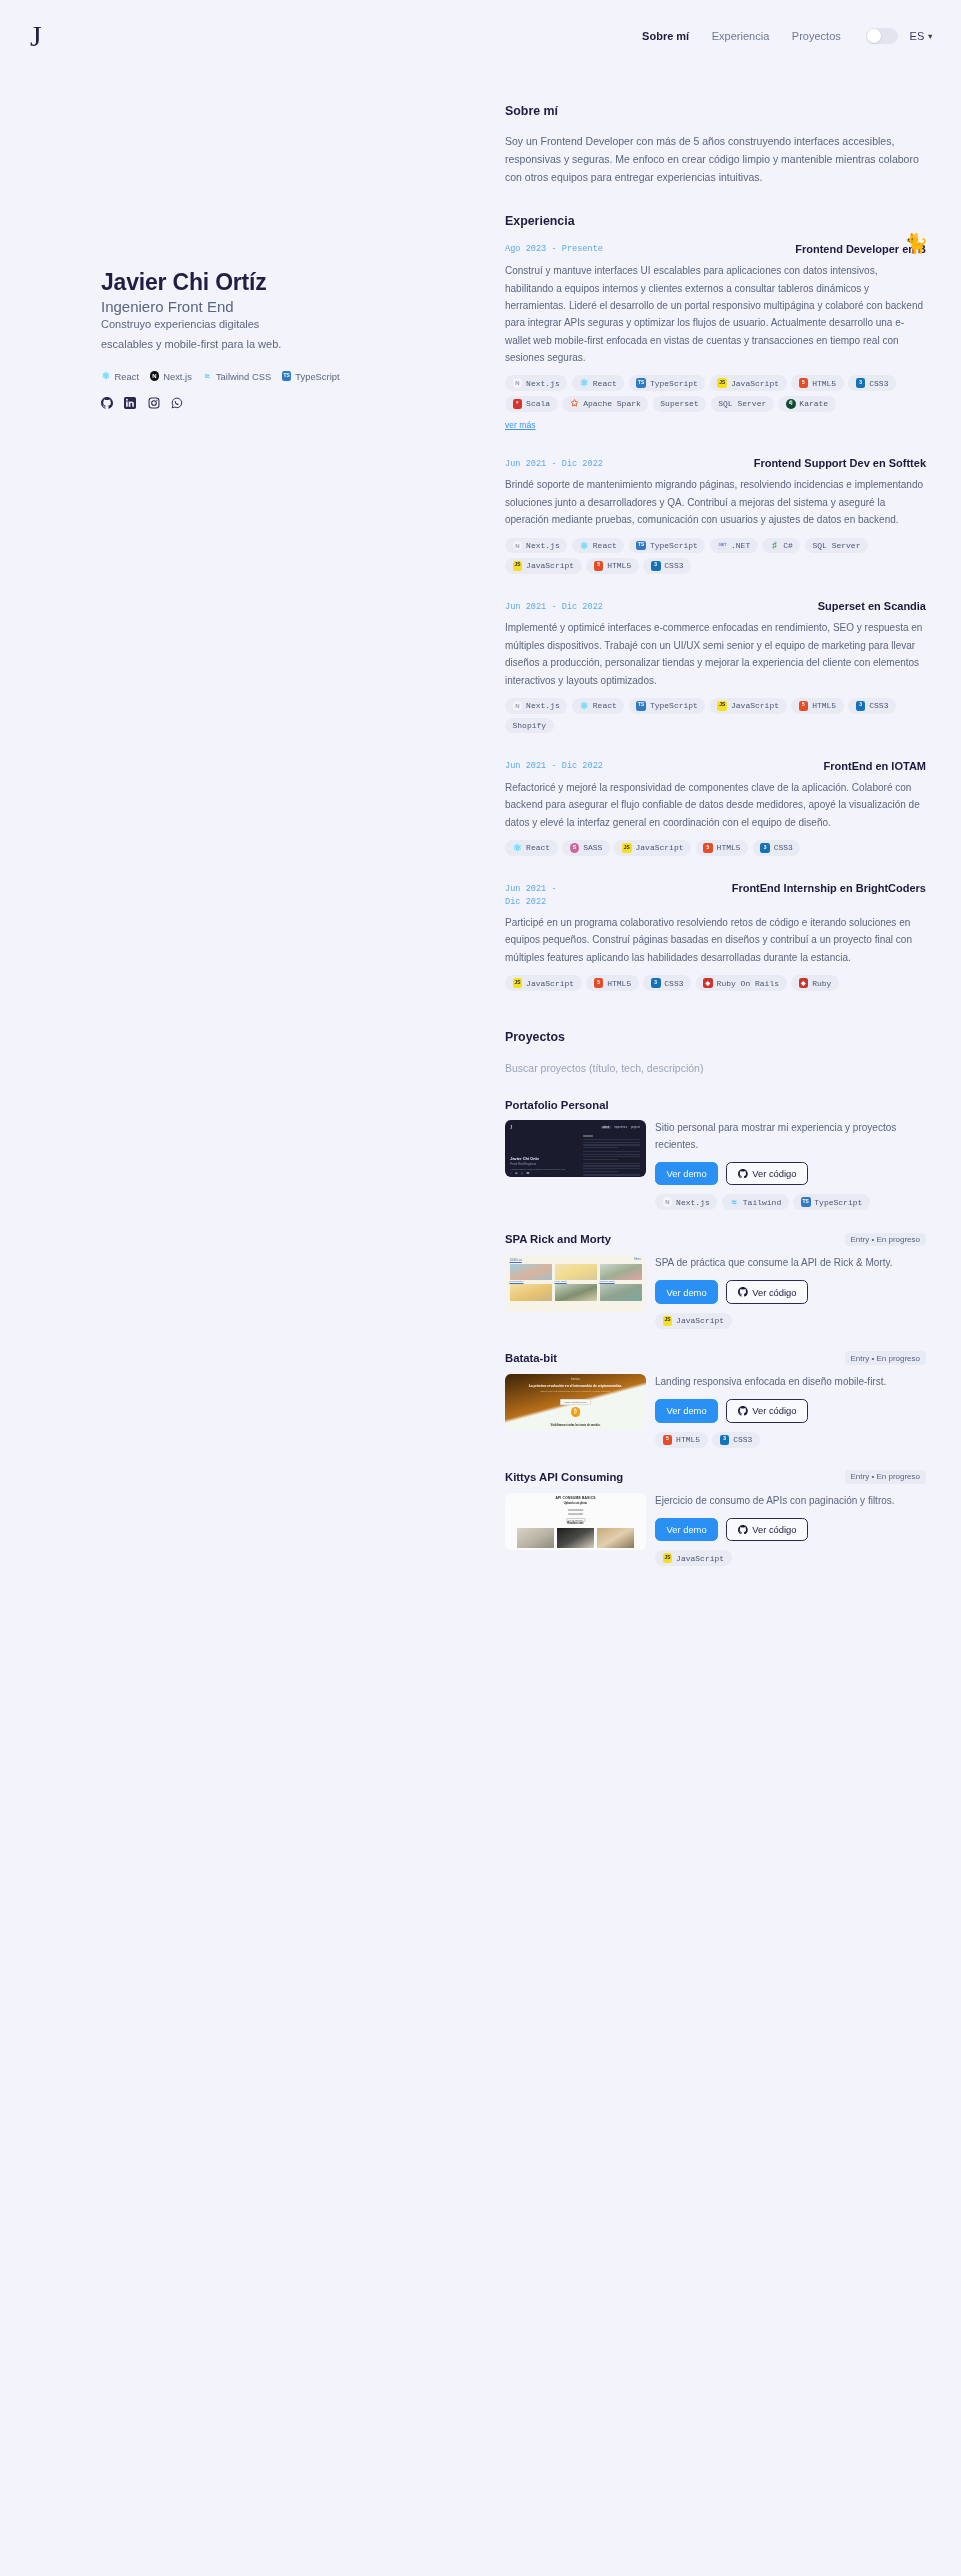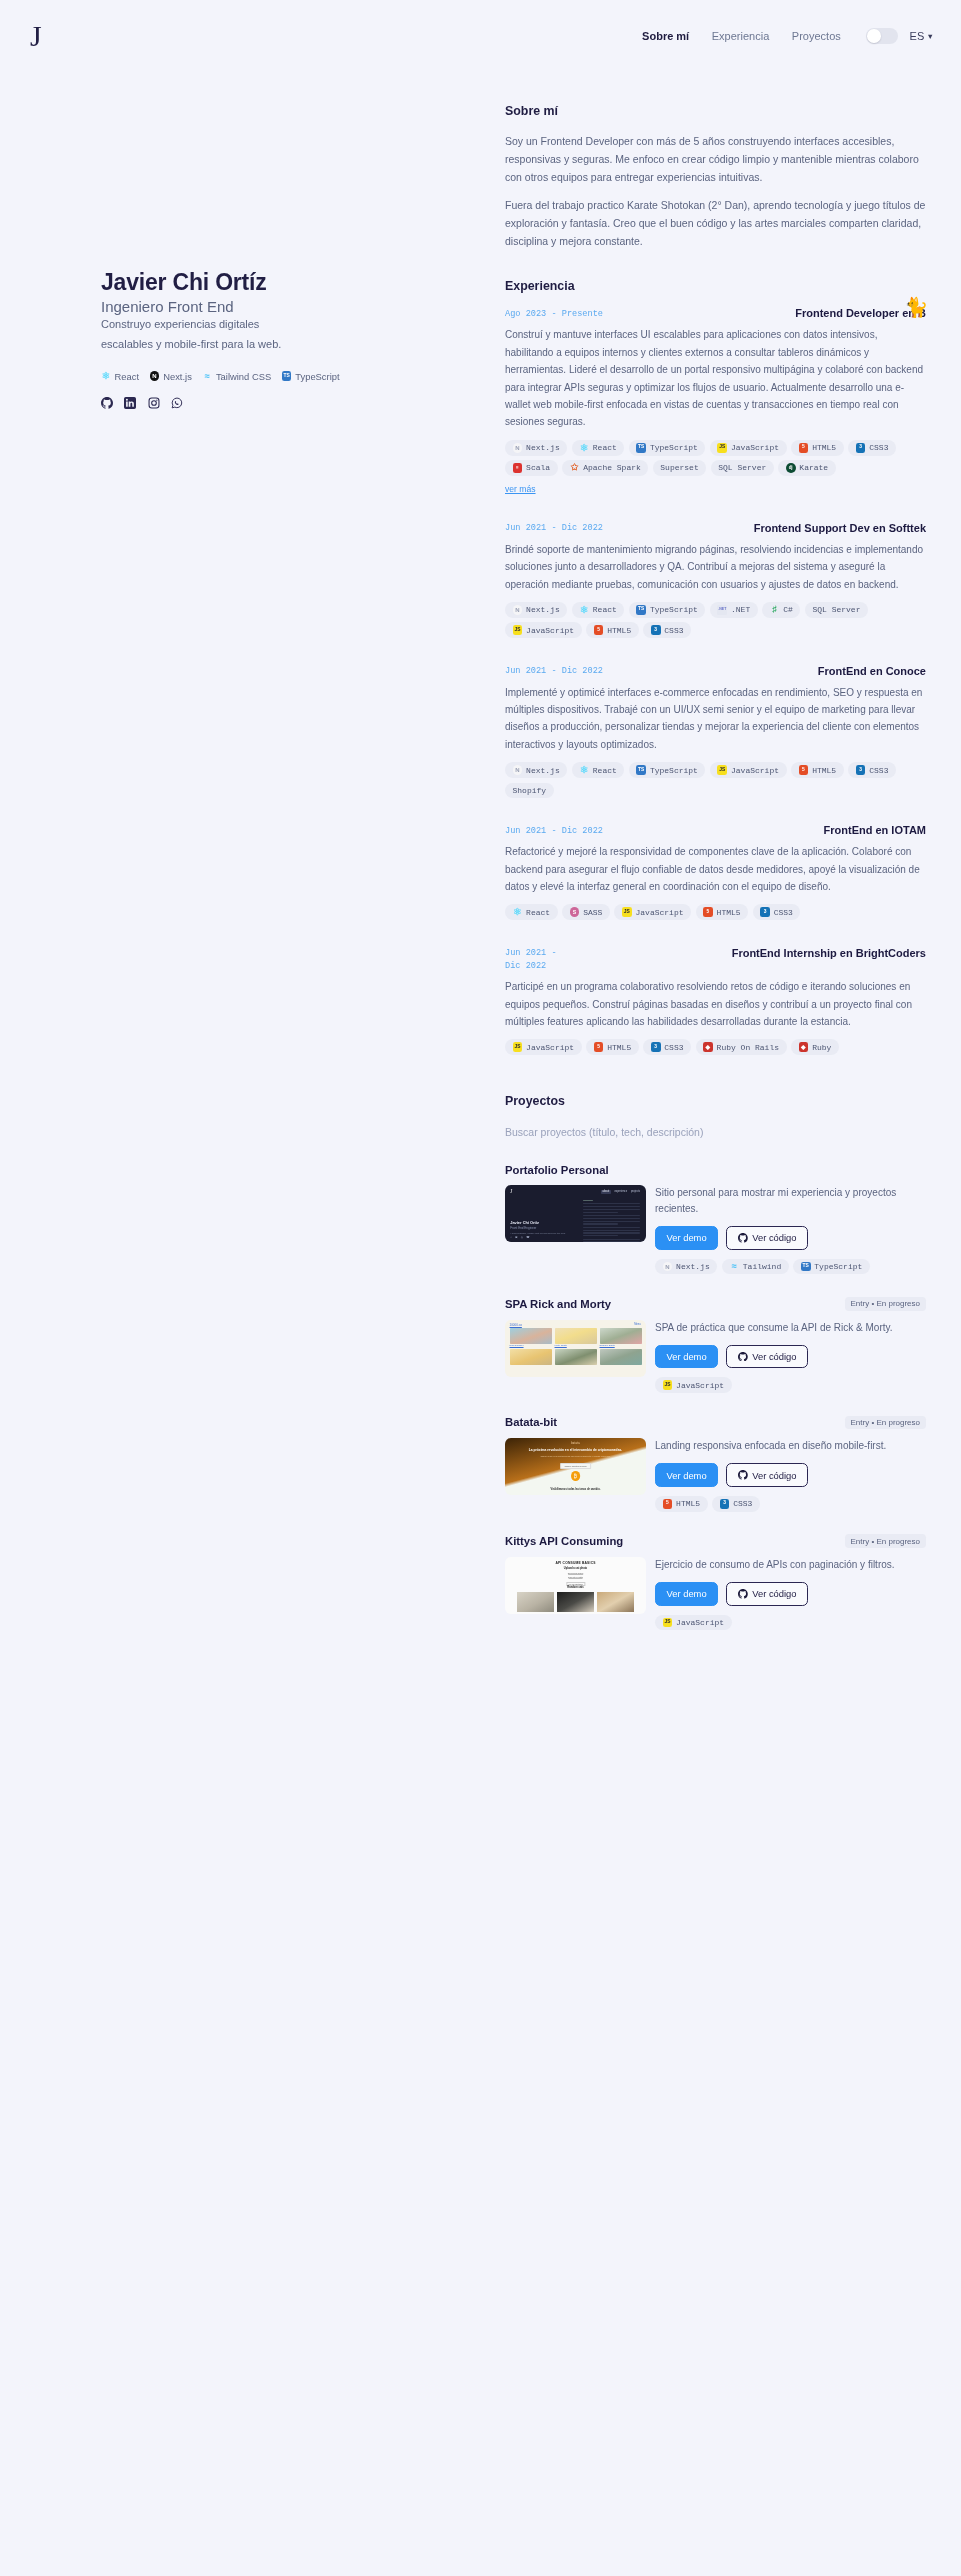--- a/index.html
+++ b/index.html
@@ -275,21 +275,20 @@
         </a>
       </div>
     </div>
   </aside>
 
   <main class="main">
 
     <section class="section about">
       <h2 class="section-title">Sobre mí</h2>
       <p>Soy un Frontend Developer con más de 5 años construyendo interfaces accesibles, responsivas y seguras. Me enfoco en crear código limpio y mantenible mientras colaboro con otros equipos para entregar experiencias intuitivas.</p>
-      <p>Fuera del trabajo practico Karate Shotokan (2° Dan), aprendo tecnología y juego títulos de exploración y fantasía. Creo que el buen código y las artes marciales comparten claridad, disciplina y mejora constante.</p>
     </section>
 
     <section class="section">
       <h2 class="section-title">Experiencia</h2>
 
       <article class="exp">
         <div class="exp-head">
           <span class="exp-date">Ago 2023 - Presente</span>
           <h3 class="exp-title">
             <span>Frontend Developer en B</span>
@@ -385,21 +384,21 @@
           <span class="tag">
               <span class="g g-css">3</span>
               <span>CSS3</span>
             </span>
         </div>
       </article>
 
       <article class="exp">
         <div class="exp-head">
           <span class="exp-date">Jun 2021 - Dic 2022</span>
-          <h3 class="exp-title">FrontEnd en Conoce</h3>
+          <h3 class="exp-title">Superset en Scandia</h3>
         </div>
         <p class="exp-desc">Implementé y optimicé interfaces e-commerce enfocadas en rendimiento, SEO y respuesta en múltiples dispositivos. Trabajé con un UI/UX semi senior y el equipo de marketing para llevar diseños a producción, personalizar tiendas y mejorar la experiencia del cliente con elementos interactivos y layouts optimizados.</p>
         <div class="tags">
           <span class="tag">
               <span class="g g-next light">N</span>
               <span>Next.js</span>
             </span>
           <span class="tag">
               <span class="g g-react">⚛</span>
               <span>React</span>

